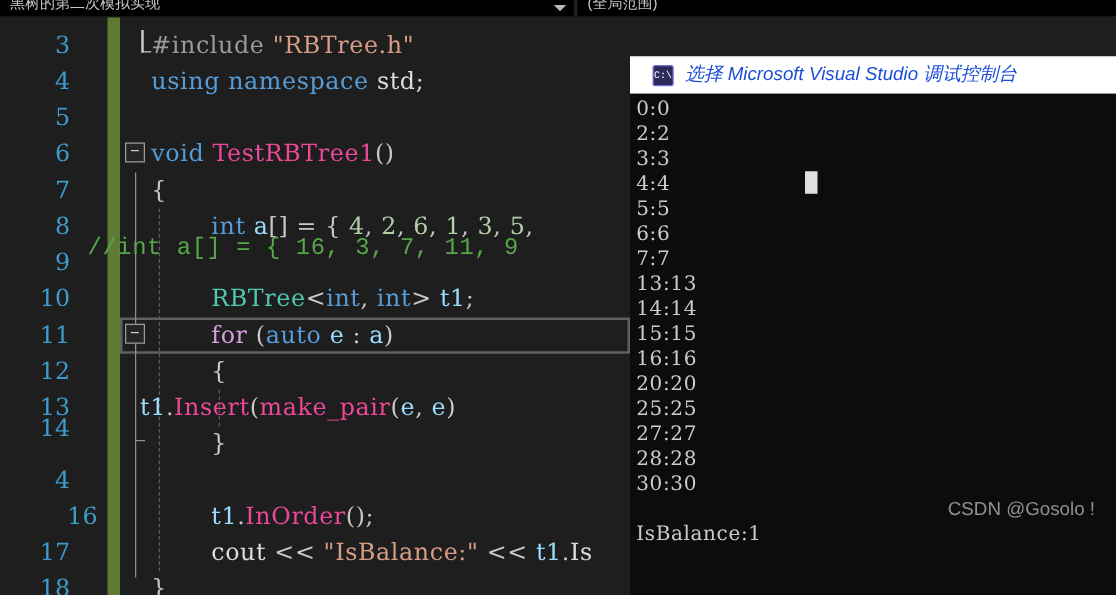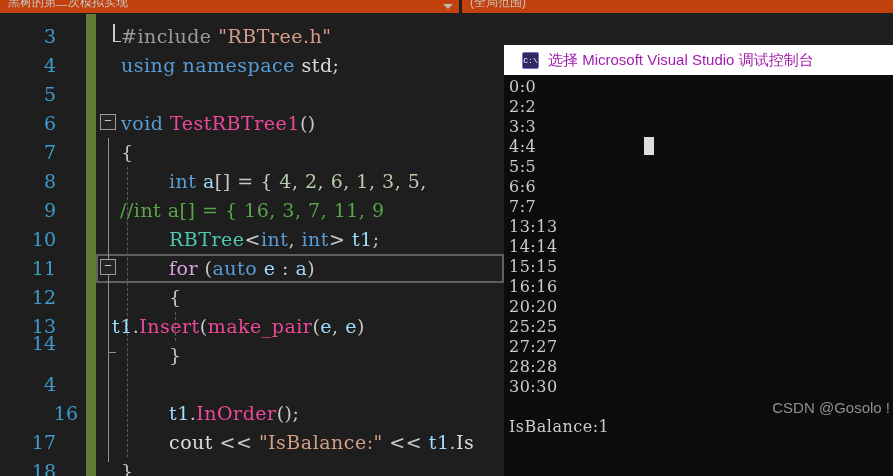--- a/index.html
+++ b/index.html
@@ -4,21 +4,21 @@
 <style>
   * { margin:0; padding:0; box-sizing:border-box; }
   body { background:#000; }
   #screen {
     position:relative; width:893px; height:476px; overflow:hidden;
     background:#1e1e1e;
     font-family:"DejaVu Serif","Liberation Serif",serif;
   }
   
   .nav-bar { position:absolute; left:0; top:0; width:893px; height:13px;
-             background:#c2410c; overflow:hidden; z-index:5; }
+             background:#000000; overflow:hidden; z-index:5; }
   .nav-text { position:absolute; top:-6px; font-family:"Liberation Sans","DejaVu Sans",sans-serif;
               font-size:12px; color:#c5c5c5; white-space:nowrap; }
   .nav-context { left:8px; }
   .nav-scope { left:470px; }
   .nav-sep { position:absolute; left:459px; top:0; width:3px; height:13px; background:#1e1e1e; }
   .chevron { position:absolute; left:443px; top:4px; width:0; height:0;
              border-left:5px solid transparent; border-right:5px solid transparent;
              border-top:5px solid #b9b9b9; }
   
   .gutter-num { position:absolute; left:0; width:56px; height:29px; line-height:29px;
@@ -48,29 +48,29 @@
   .console-window { position:absolute; left:504px; top:45px; width:389px; height:431px;
                     z-index:10; }
   .console-title-bar { position:absolute; left:0; top:0; width:389px; height:30px;
                        background:#ffffff; }
   .console-icon { position:absolute; left:18px; top:7px; width:17px; height:17px;
                   background:#2e2a5e; border:1px solid #7a6fd0; border-radius:2px;
                   color:#ffffff; font-family:"Liberation Mono","DejaVu Sans Mono",monospace;
                   font-size:8px; line-height:15px; text-align:center; }
   .console-title { position:absolute; left:44px; top:0; height:38px; line-height:30px;
                    font-family:"Liberation Sans","DejaVu Sans",sans-serif;
-                   font-size:15px; color:#a21caf; white-space:nowrap; }
+                   font-size:15px; color:#1d4ed8; white-space:nowrap;font-style:italic; }
   .console-body { position:absolute; left:0; top:30px; width:389px; height:401px;
                   background:#0c0c0c; overflow:hidden; }
   .console-line { position:relative; height:20px; line-height:20px; padding-left:5px;
                   color:#cccccc; font-size:16px; letter-spacing:0.5px; white-space:pre; }
   .console-body-pad { padding-top:2px; }
   .console-cursor { position:absolute; left:644px; top:137px; width:10px; height:18px;
                     background:#dedede; z-index:12; }
-  .watermark { position:absolute; right:3px; top:399px;
+  .watermark { position:absolute; right:17px; top:399px;
                font-family:"Liberation Sans","DejaVu Sans",sans-serif;
                font-size:15px; color:#909090; z-index:11; white-space:nowrap;text-align:center; }
 </style>
 </head>
 <body>
 
 <div id="screen">
 
   <div class="nav-bar">
     <div class="nav-text nav-context">黑树的第二次模拟实现</div>
@@ -94,21 +94,21 @@
       <div class="gutter-num" style="top: 80px;">5</div>
       <div class="code-line" style="top: 80px; padding-left: 121px;"></div>
       <div class="gutter-num" style="top: 109px;">6</div>
       <div class="code-line" style="top: 109px; padding-left: 121px;"><span class="tk-kw">void</span><span class="tk-plain"> </span><span class="tk-fn">TestRBTree1</span><span class="tk-pun">()</span></div>
       <div class="fold-box" style="top: 114px;">−</div>
       <div class="gutter-num" style="top: 138px;">7</div>
       <div class="code-line" style="top: 138px; padding-left: 121px;"><span class="tk-pun">{</span></div>
       <div class="gutter-num" style="top: 167px;">8</div>
       <div class="code-line" style="top: 167px; padding-left: 169px;"><span class="tk-kw">int</span><span class="tk-plain"> </span><span class="tk-var">a</span><span class="tk-pun">[] = { </span><span class="tk-num">4</span><span class="tk-pun">, </span><span class="tk-num">2</span><span class="tk-pun">, </span><span class="tk-num">6</span><span class="tk-pun">, </span><span class="tk-num">1</span><span class="tk-pun">, </span><span class="tk-num">3</span><span class="tk-pun">, </span><span class="tk-num">5</span><span class="tk-pun">,</span></div>
       <div class="gutter-num" style="top: 196px;">9</div>
-      <div class="code-line" style="top: 196px; padding-left: 120px;"><span class="tk-com">//int a[] = { 16, 3, 7, 11, 9</span></div>
+      <div class="code-line" style="top: 184px; padding-left: 70px; font-family: Liberation Mono, monospace;"><span class="tk-com">//int a[] = { 16, 3, 7, 11, 9</span></div>
       <div class="gutter-num" style="top: 225px;">10</div>
       <div class="code-line" style="top: 225px; padding-left: 169px;"><span class="tk-type">RBTree</span><span class="tk-pun">&lt;</span><span class="tk-kw">int</span><span class="tk-pun">, </span><span class="tk-kw">int</span><span class="tk-pun">&gt; </span><span class="tk-var">t1</span><span class="tk-pun">;</span></div>
       <div class="current-line-box" style="top: 254px;"></div>
       <div class="gutter-num" style="top: 254px; text-align: right;">11</div>
       <div class="code-line" style="top: 254px; padding-left: 169px;"><span class="tk-ctrl">for</span><span class="tk-pun"> (</span><span class="tk-kw">auto</span><span class="tk-plain"> </span><span class="tk-var">e</span><span class="tk-pun"> : </span><span class="tk-var">a</span><span class="tk-pun">)</span></div>
       <div class="fold-box" style="top: 259px;">−</div>
       <div class="gutter-num" style="top: 283px;">12</div>
       <div class="code-line" style="top: 283px; padding-left: 169px;"><span class="tk-pun">{</span></div>
       <div class="gutter-num" style="top: 312px;">13</div>
       <div class="code-line" style="top: 312px; padding-left: 112px;"><span class="tk-var">t1</span><span class="tk-pun">.</span><span class="tk-fn">Insert</span><span class="tk-pun">(</span><span class="tk-fn">make_pair</span><span class="tk-pun">(</span><span class="tk-var">e</span><span class="tk-pun">, </span><span class="tk-var">e</span><span class="tk-pun">)</span></div>

